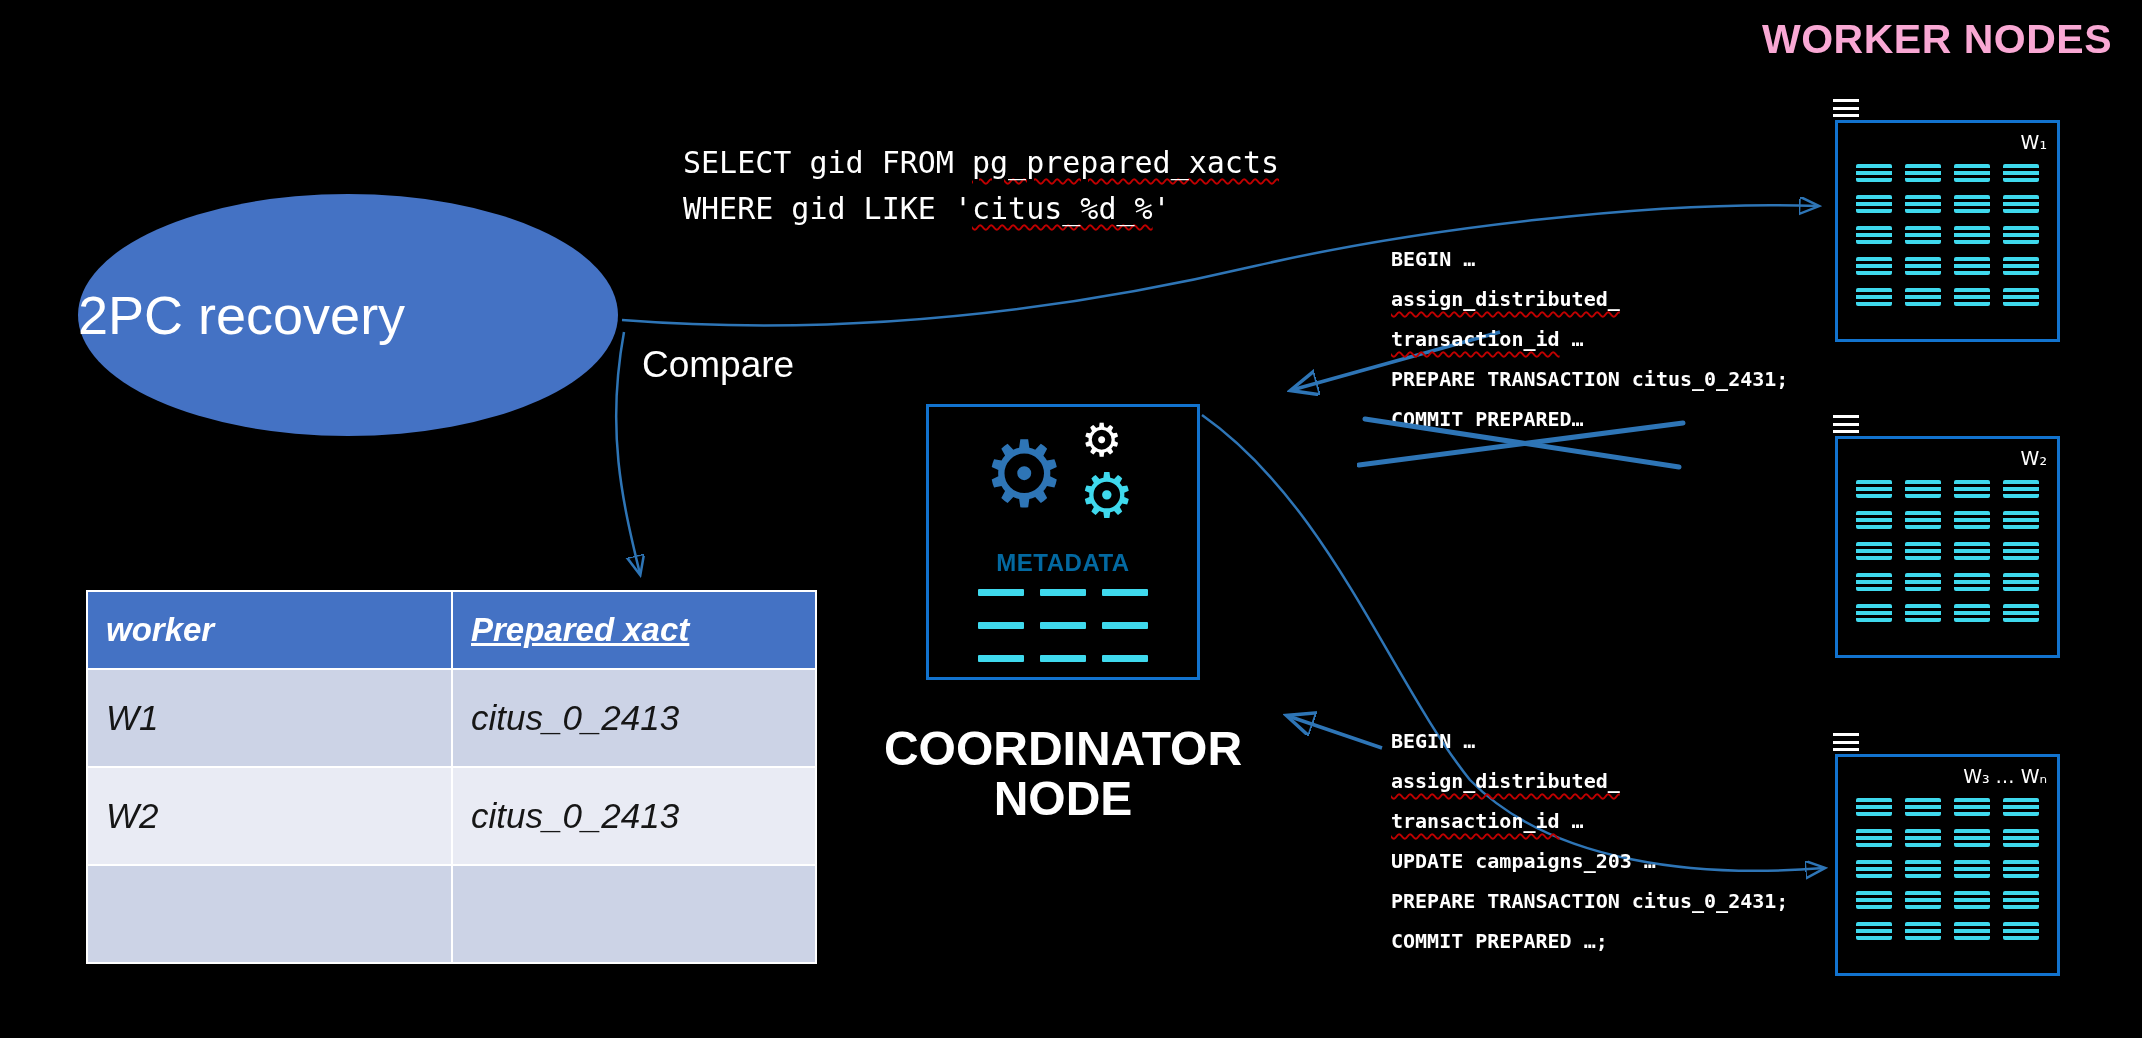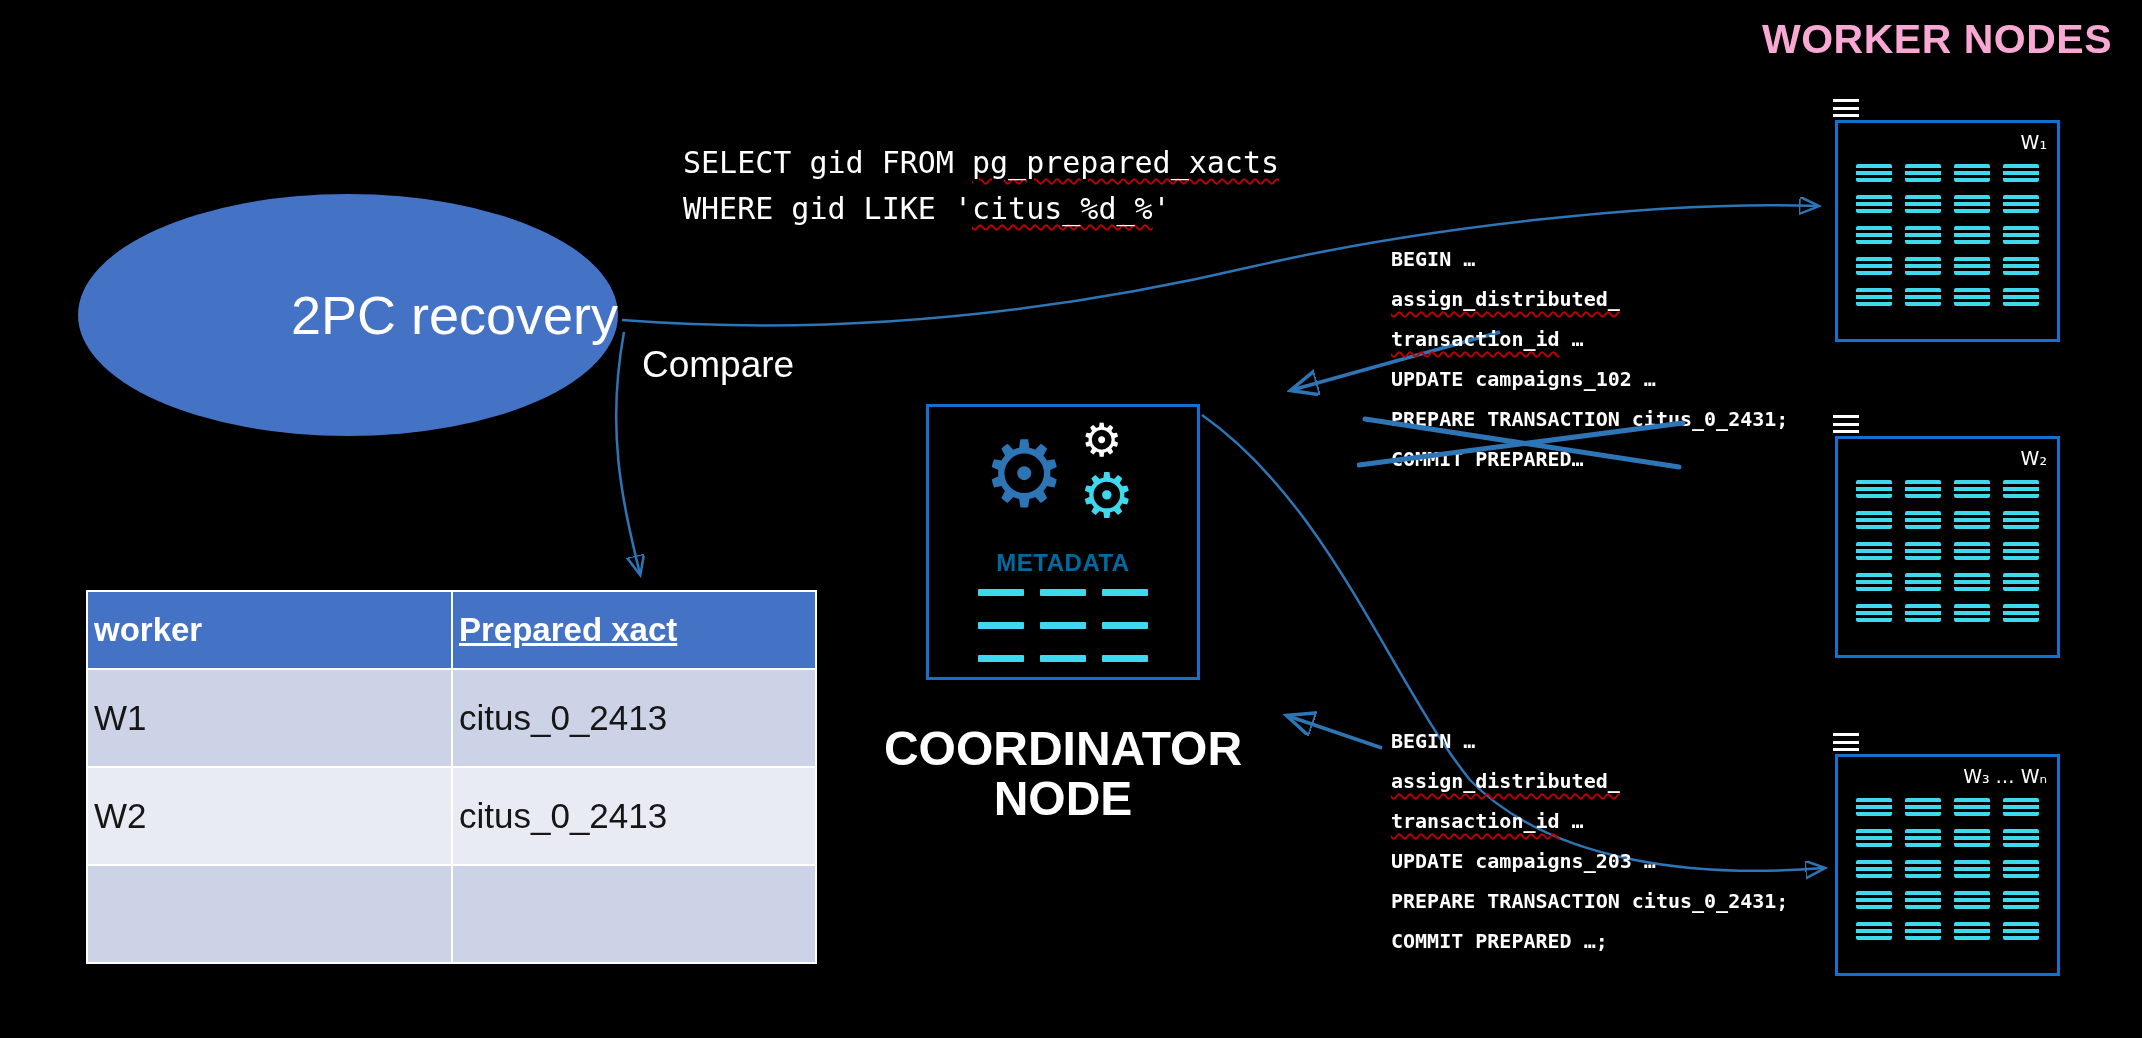--- a/index.html
+++ b/index.html
@@ -24,21 +24,21 @@
   .worker-nodes-title {
     position: absolute; top: 16px; right: 30px;
     color: #f9a8d4; font-size: 41px; font-weight: 700; letter-spacing: .5px;
     z-index: 2;
   }
 
   
   .ellipse {
     position: absolute; left: 78px; top: 194px; width: 540px; height: 242px;
     background: var(--accent-blue, #4472C4); border-radius: 50%;
-    display: flex; align-items: center; justify-content: flex-end; z-index: 2;
+    display: flex; align-items: center; justify-content: flex-start; z-index: 2;
   }
   .ellipse span { color: #fff; font-size: 54px; }
 
   
   .sql {
     position: absolute; left: 683px; top: 140px; z-index: 2;
     font-family: "DejaVu Sans Mono", monospace; font-size: 30px;
     color: #fff; line-height: 46px; white-space: pre;
   }
   .wavy {
@@ -53,21 +53,21 @@
     position: absolute; left: 642px; top: 344px; z-index: 2;
     color: #fff; font-size: 37px;
   }
 
   
   .recovery-table {
     position: absolute; left: 86px; top: 590px; width: 731px;
     border-collapse: collapse; z-index: 2;
   }
   .recovery-table th, .recovery-table td {
-    border: 2px solid #fff; text-align: left; padding-left: 6px;
+    border: 2px solid #fff; text-align: left; padding-left: 18px; font-style: italic;
   }
   .recovery-table th {
     background: var(--accent-blue, #4472C4); color: #fff;
     font-size: 33px; font-weight: 700; height: 78px;
   }
   .recovery-table th.u { text-decoration: underline; }
   .recovery-table td { font-size: 35px; color: #161616; height: 98px; }
   .recovery-table tbody tr:nth-child(odd)  td { background: var(--table-row-odd,  #CCD3E6); }
   .recovery-table tbody tr:nth-child(even) td { background: var(--table-row-even, #E9EBF4); }
   .recovery-table th:first-child, .recovery-table td:first-child { width: 365px; }
@@ -303,21 +303,20 @@
           <div class="server-icon"></div>
         </div>
       </div>
     </div>
 
   <div id="txblocks">
       <div class="tx-block" style="left: 1391px; top: 239px;">
         <div class="tx-line"><span>BEGIN …</span></div>
         <div class="tx-line"><span class="wavy">assign_distributed_</span></div>
         <div class="tx-line"><span class="wavy">transaction_id</span><span> …</span></div>
-        <div class="tx-line"><span>UPDATE campaigns_102 …</span></div>
         <div class="tx-line"><span>PREPARE TRANSACTION citus_0_2431;</span></div>
         <div class="tx-line"><span>COMMIT PREPARED…</span></div>
         <svg class="cross" width="330" height="56" viewBox="0 0 330 56">
           <line x1="2" y1="50" x2="326" y2="8"></line>
           <line x1="8" y1="4" x2="322" y2="52"></line>
         </svg>
       </div>
       <div class="tx-block" style="left: 1391px; top: 721px;">
         <div class="tx-line"><span>BEGIN …</span></div>
         <div class="tx-line"><span class="wavy">assign_distributed_</span></div>

